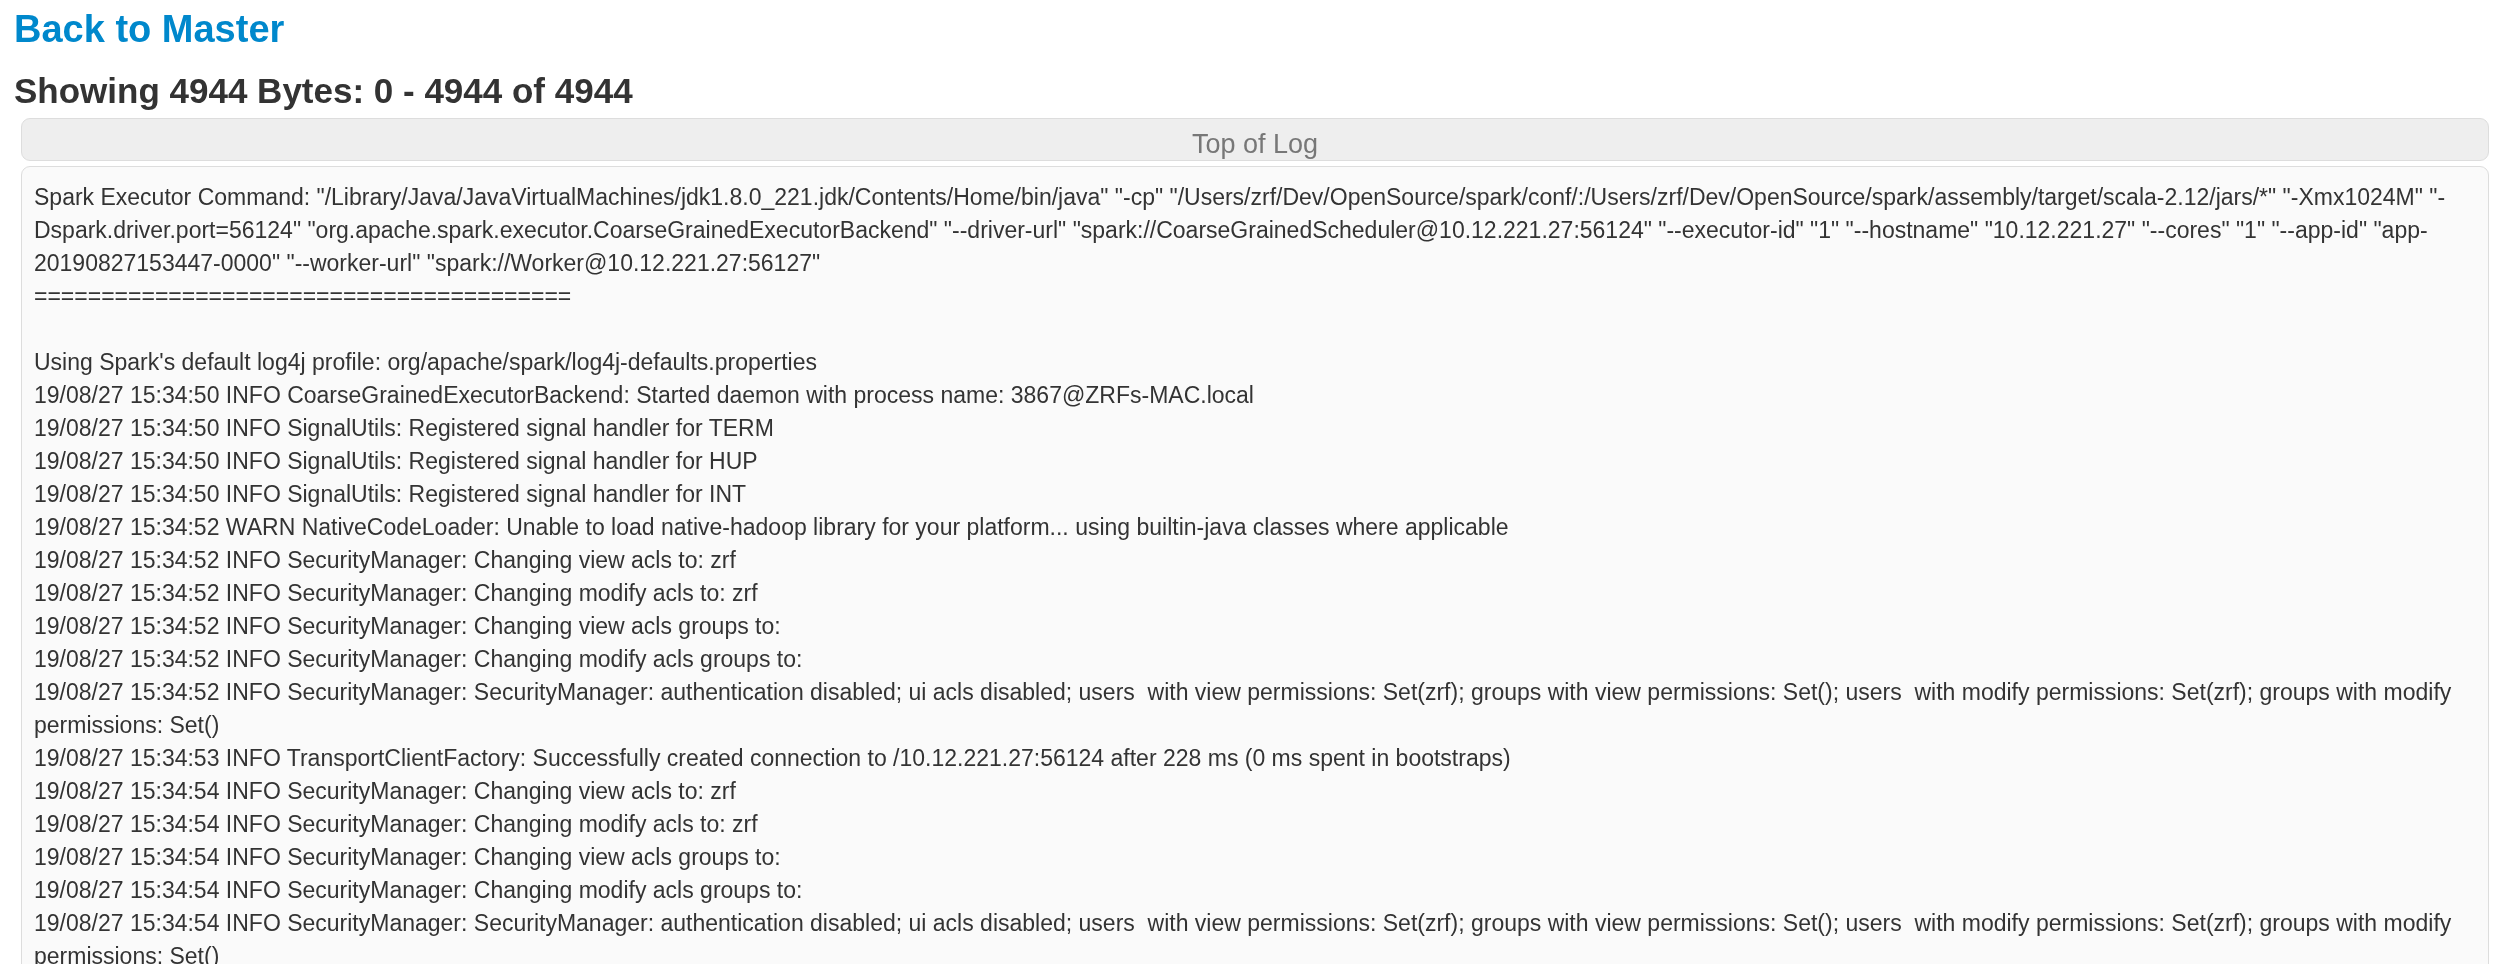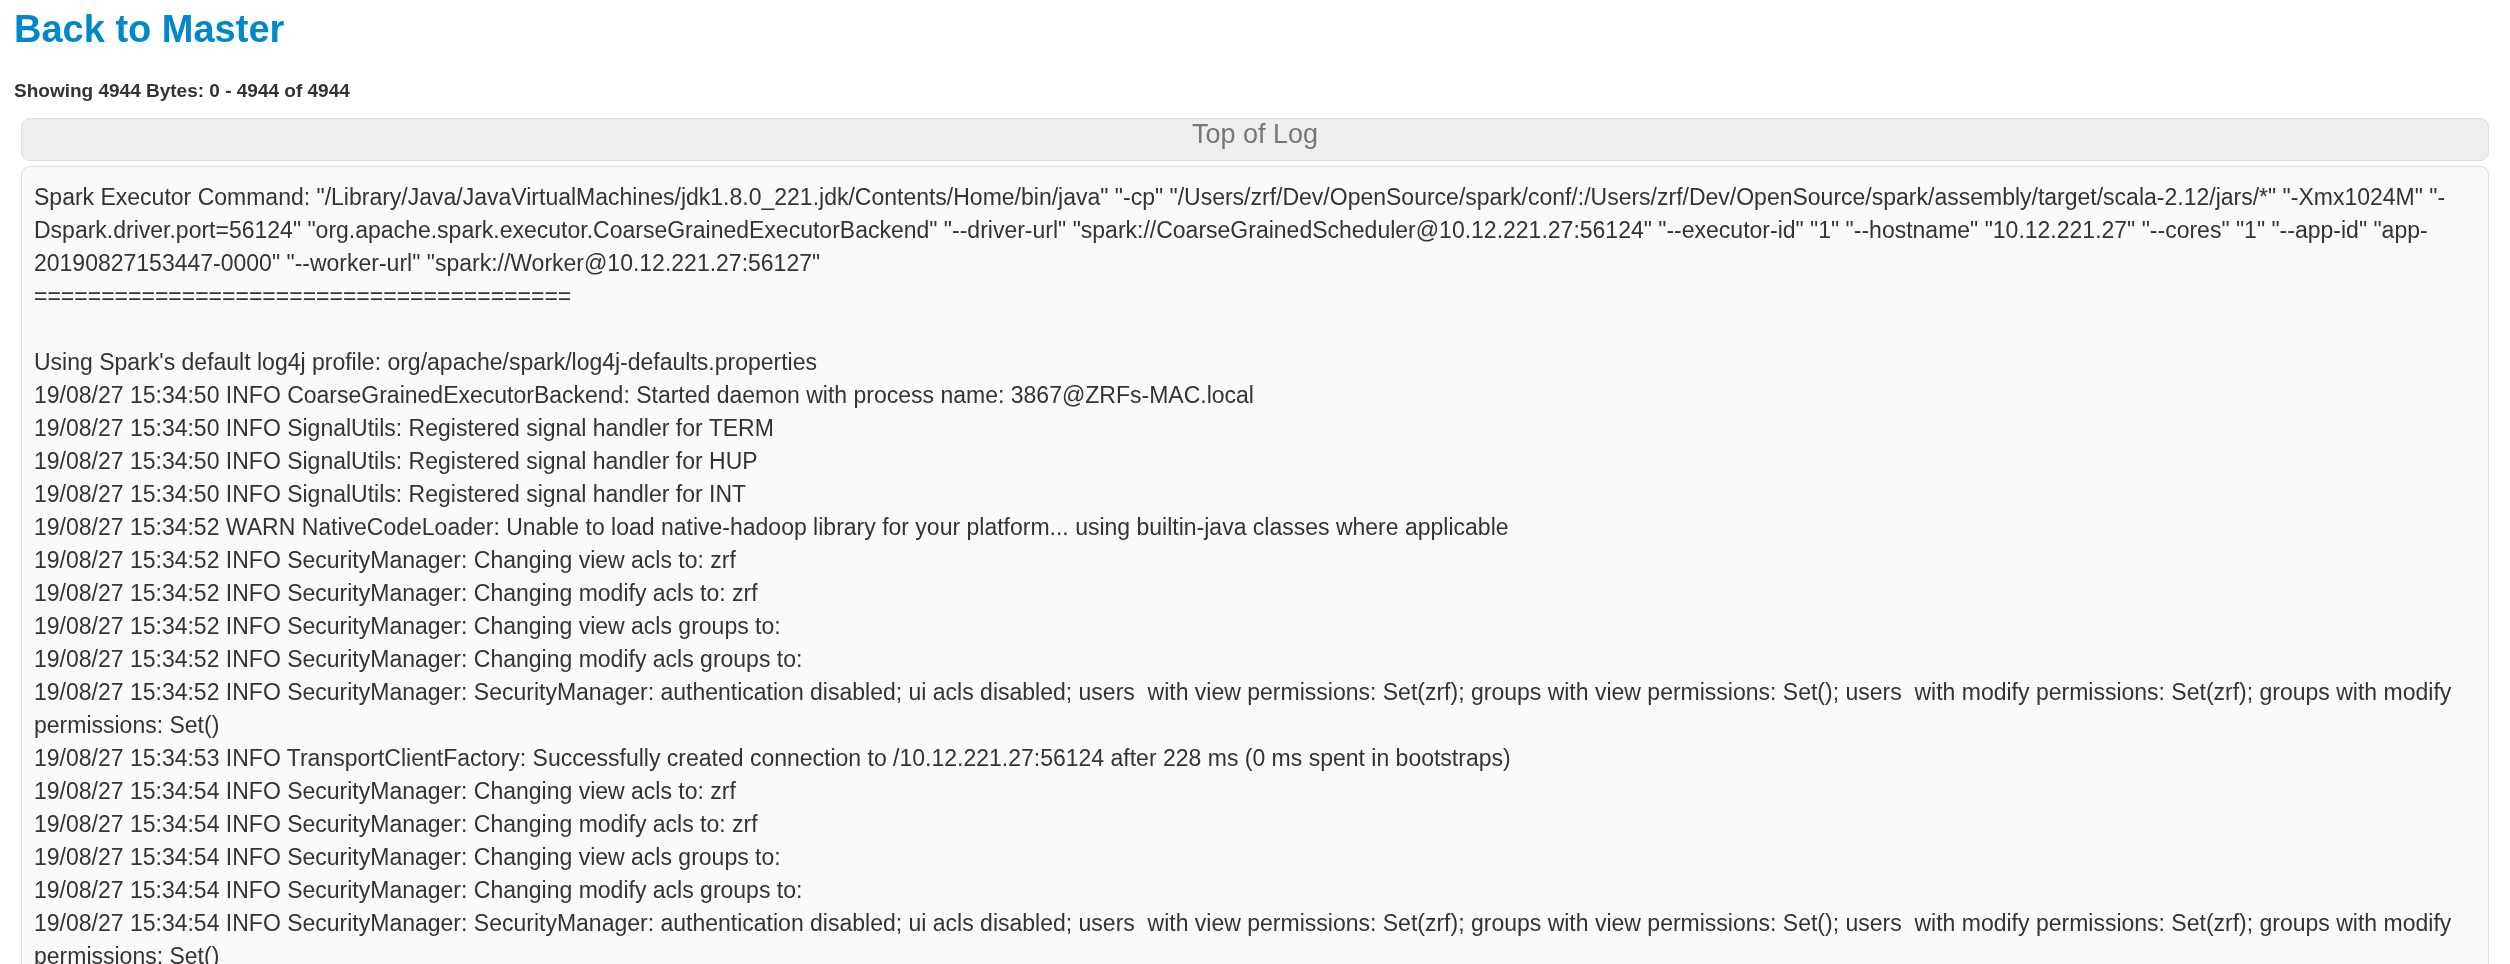--- a/index.html
+++ b/index.html
@@ -31,33 +31,33 @@
     margin: 12px 0 0 14px;
     font-size: 38px;
     font-weight: 700;
     line-height: 34px;
     color: var(--link);
     text-decoration: none;
     cursor: pointer;
   }
   .byte-info {
     margin: 28px 0 0 14px;
-    font-size: 19px;
+    font-size: 35px;
     font-weight: 700;
     line-height: 34px;
     color: var(--heading_text);
   }
   .log-header-bar {
     margin: 10px 21px 0 21px;
     height: 43px;
     background: var(--bar_bg);
     border: 1px solid var(--bar_border);
     border-radius: 9px;
     display: flex;
-    align-items: flex-start;
+    align-items: flex-end;
     justify-content: center;
   }
   .log-header-bar span {
     font-size: 27px;
     color: var(--bar_text);
   }
   .log-box {
     margin: 5px 21px 0 21px;
     min-height: 870px;
     background: var(--box_bg);

